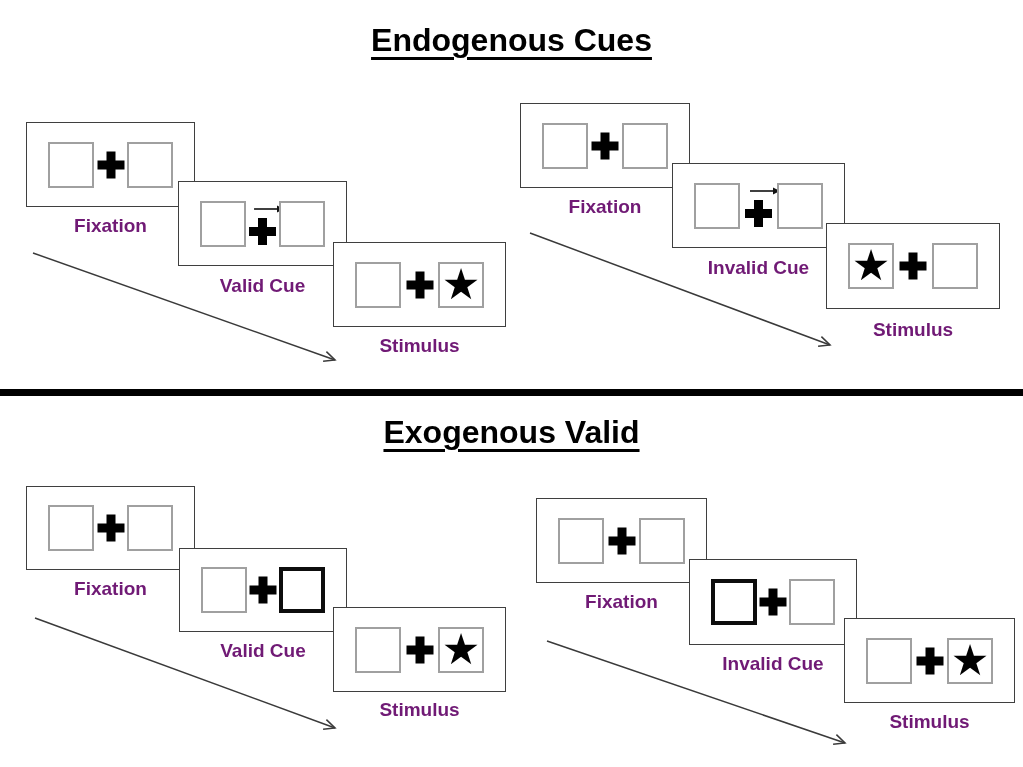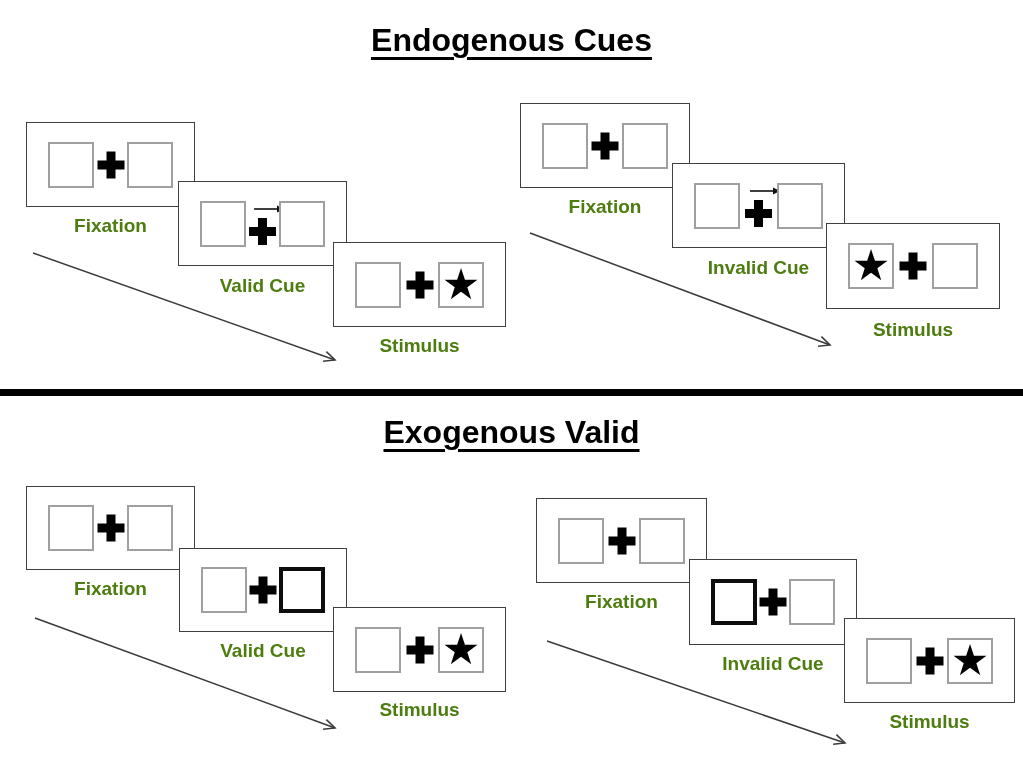--- a/index.html
+++ b/index.html
@@ -38,21 +38,21 @@
   }
   .cue-group .cross { position:relative; left:auto; top:auto; transform:none; }
   .cue-arrow { transform:translateX(7px); }
 
   .star {
     display:block; width:100%; text-align:center; color:#000;
     font-family:"DejaVu Sans", sans-serif; font-size:43px; line-height:46px; margin-top:-3px;
   }
 
   .plabel {
-    position:absolute; text-align:center; font-size:19px; font-weight:700; color:#4d7c0f;
+    position:absolute; text-align:center; font-size:19px; font-weight:700; color:#701a75;
     z-index:4; white-space:nowrap;
   }
   .timeline-arrow { position:absolute; z-index:0; }
   .z1{z-index:1}.z2{z-index:2}.z3{z-index:3}
 </style>
 </head>
 <body>
 
 <div id="stage">
 

